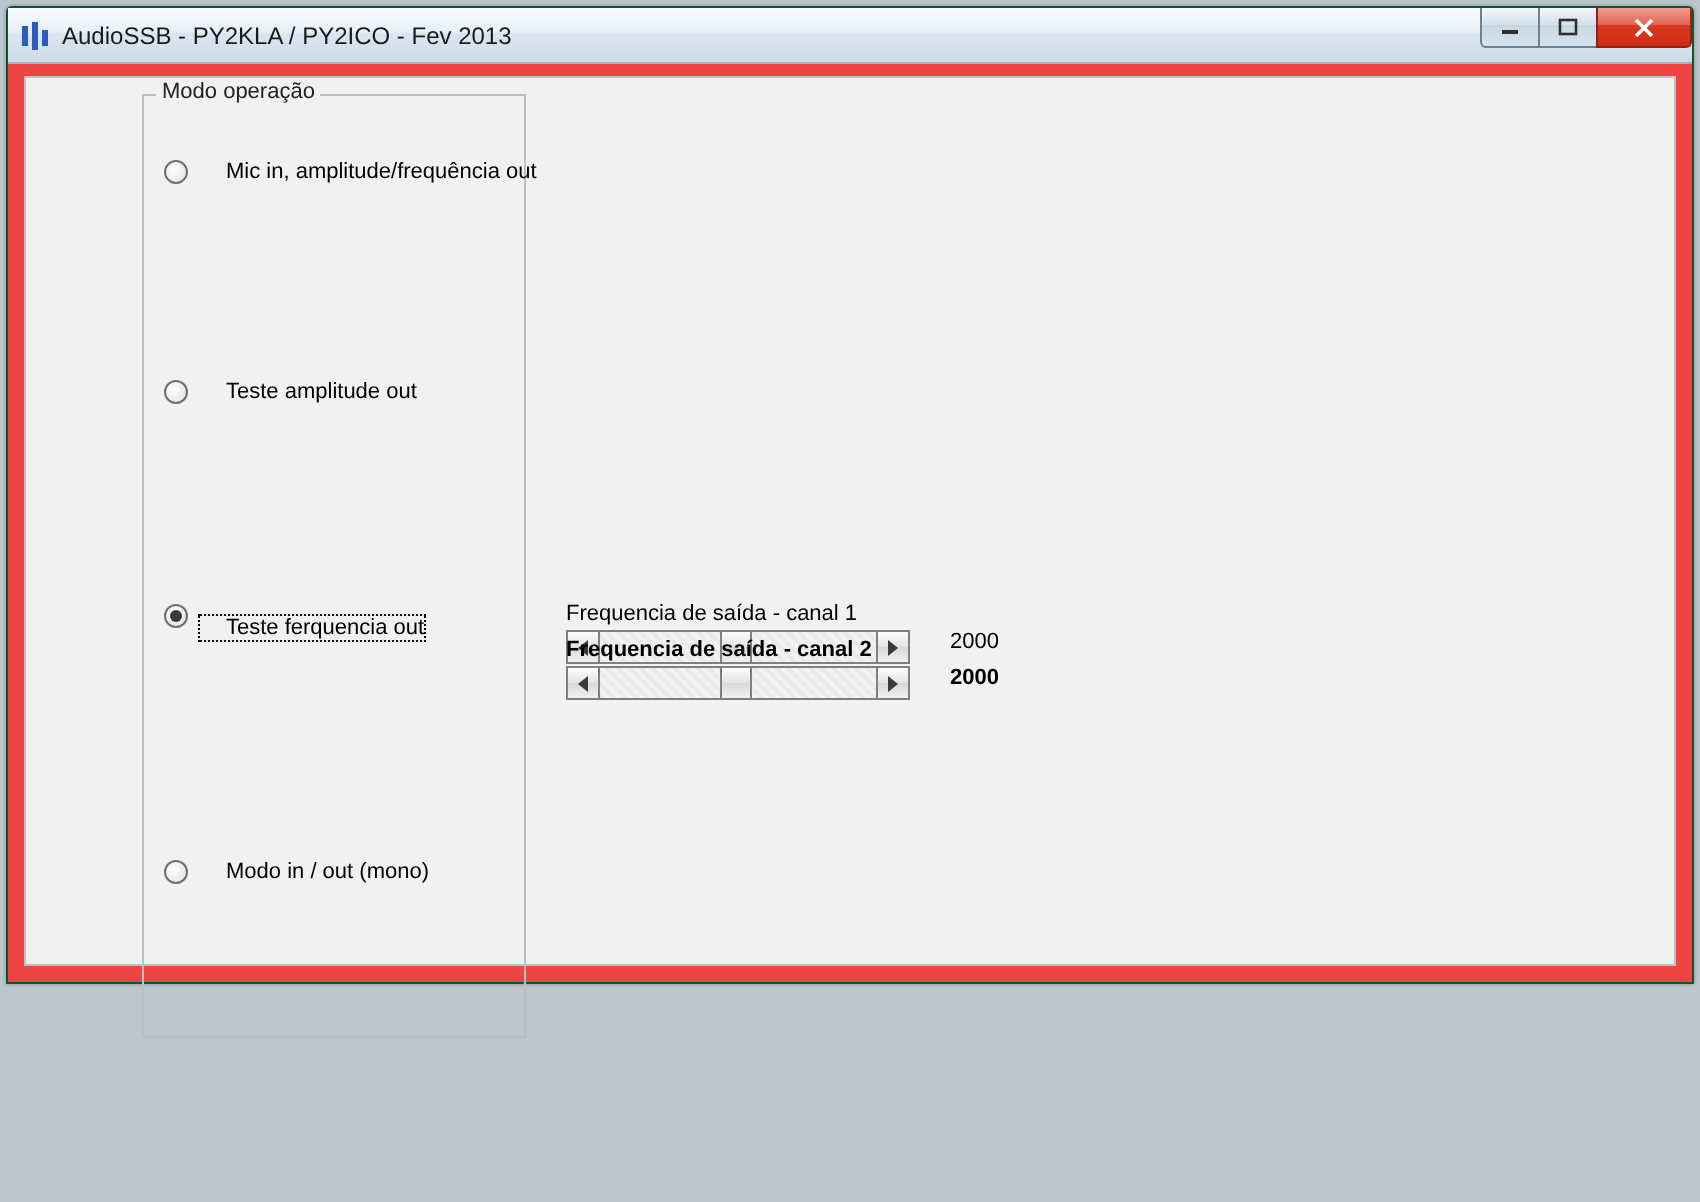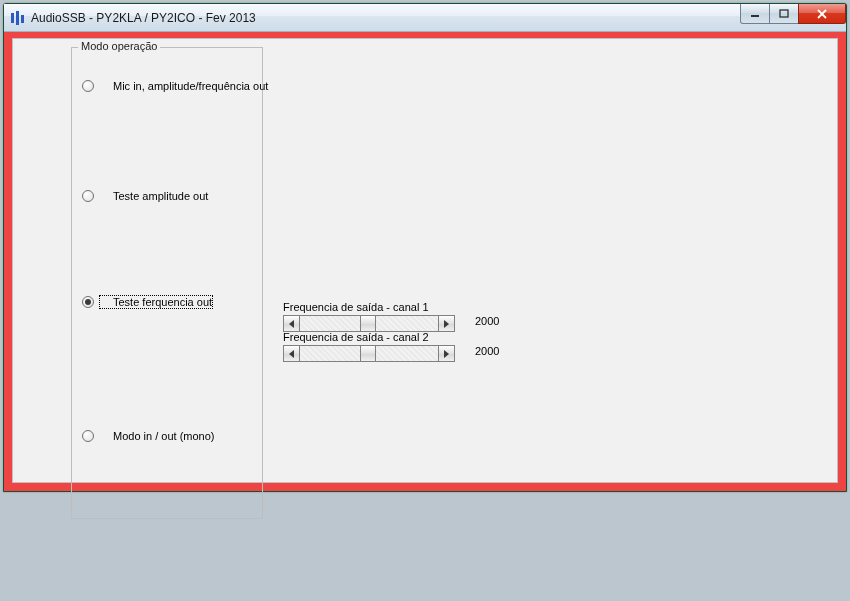--- a/index.html
+++ b/index.html
@@ -120,25 +120,26 @@
     left: 2px; top: 2px;
   }
   .radio-label {
     color: #000;
     white-space: nowrap;
     padding-left: 13px;
   }
   .radio-label.focused {
     outline: 1px dotted #000;
     outline-offset: 0;
+    margin-top: 12px;
   }
 
   
   .slider-block1 { position:absolute; left: 270px; top: 262px; }
-  .slider-block2 { position:absolute; left: 270px; top: 292px; }
+  .slider-block2 { position:absolute; left: 270px; top: 280px; font-weight: bold; }
 
   .slider-label {
     color: #000;
     margin-bottom: 2px;
     display: block;
   }
   .scrollbar {
     width: 172px; height: 17px;
     border: 1px solid #808080;
     background: #e8e8e8;

